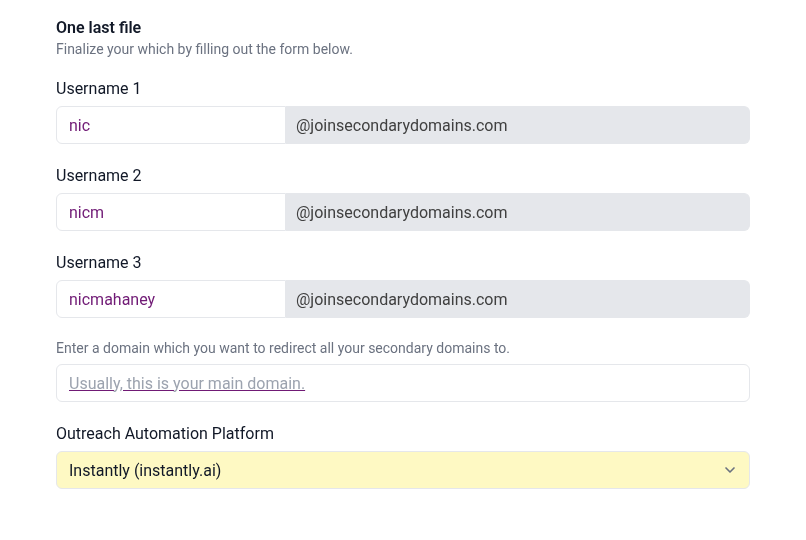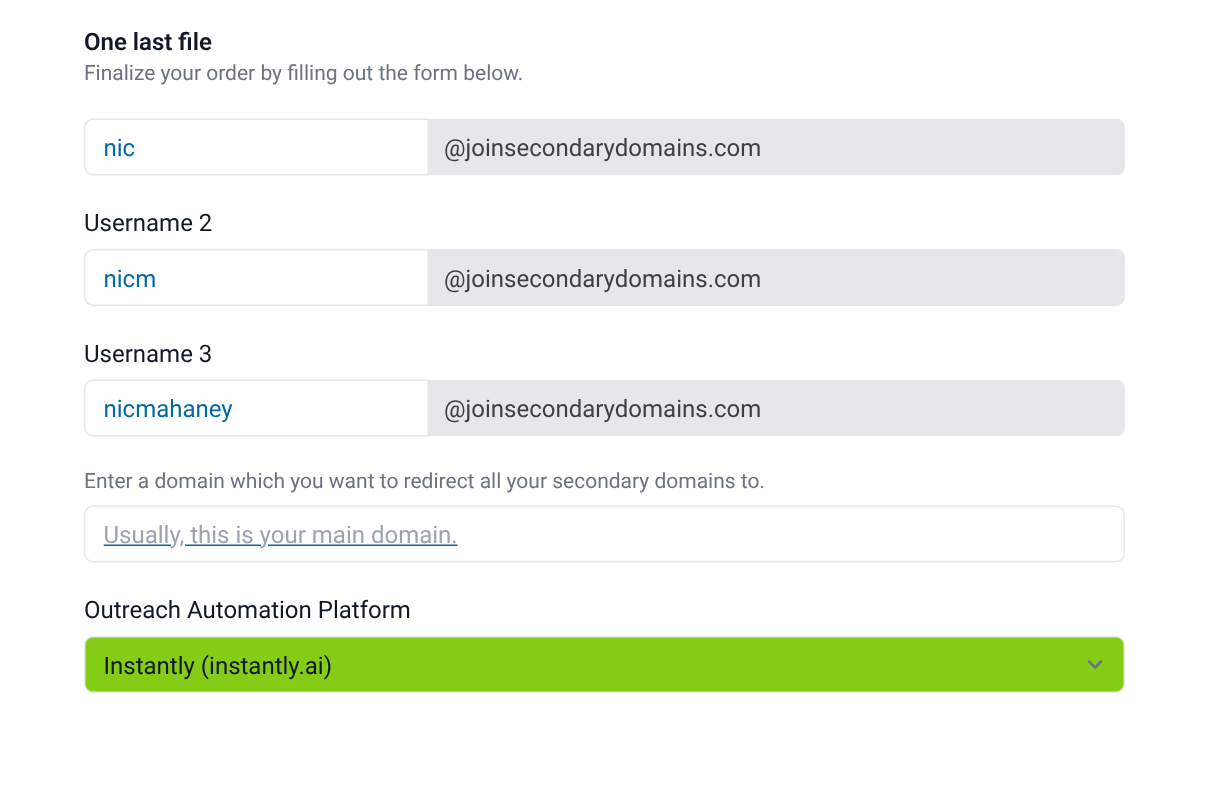--- a/index.html
+++ b/index.html
@@ -39,21 +39,21 @@
     margin-top: 8px;
     height: 38px;
   }
   .text-input {
     border: 1px solid #e5e7eb;
     border-radius: 6px;
     background: #ffffff;
     padding: 0 12px;
     font-size: 16px;
     font-family: inherit;
-    color: #0369a1;
+    color: #701a75;
     height: 38px;
   }
   .text-input::placeholder {
     color: #9ca3af;
   }
   .username-input {
     width: 230px;
     border-top-right-radius: 0;
     border-bottom-right-radius: 0;
   }
@@ -78,44 +78,45 @@
   .select-wrapper {
     position: relative;
     width: 100%;
     margin-top: 8px;
   }
   .select-input {
     width: 100%;
     height: 38px;
     border: 1px solid #e5e7eb;
     border-radius: 6px;
-    background: #84cc16;
+    background: #fef9c3;
     padding: 0 36px 0 12px;
     font-size: 16px;
     font-family: inherit;
     color: #111827;
     display: flex;
     align-items: center;
   }
   .chevron {
     position: absolute;
     right: 12px;
     top: 50%;
     transform: translateY(-50%);
     pointer-events: none;
     color: #6b7280;
   }
 </style>
 </head>
 <body>
 
 <div class="heading">One last file</div>
-<div class="subtext">Finalize your order by filling out the form below.</div>
+<div class="subtext">Finalize your which by filling out the form below.</div>
 
 <div class="field">
+  <div class="field-label">Username 1</div>
   <div class="input-row">
     <input type="text" class="text-input username-input" value="nic" style="">
     <div class="domain-chip">@joinsecondarydomains.com</div>
   </div>
 </div>
 
 <div class="field">
   <div class="field-label">Username 2</div>
   <div class="input-row">
     <input type="text" class="text-input username-input" value="nicm" style="">

